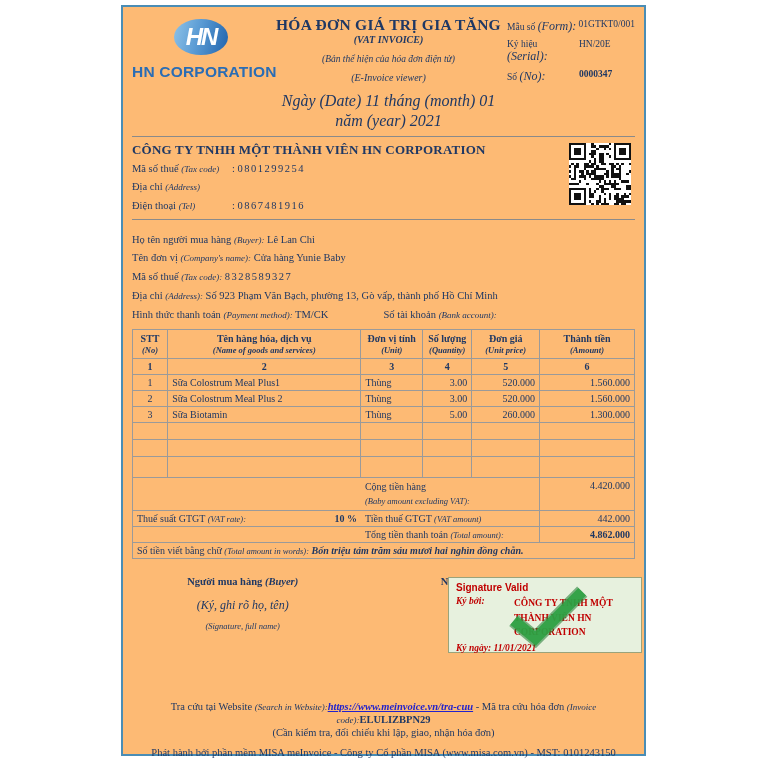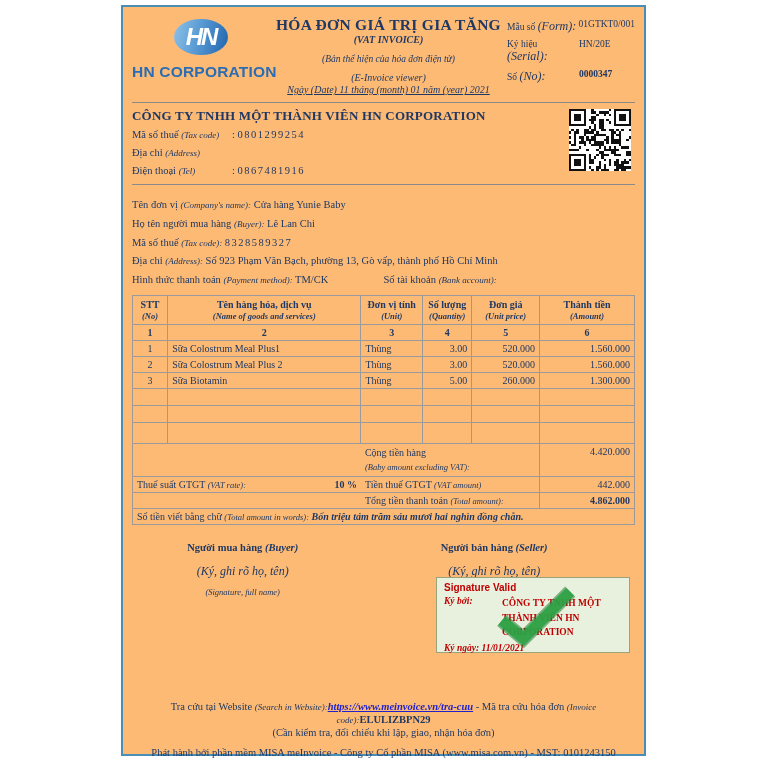--- a/index.html
+++ b/index.html
@@ -14,21 +14,21 @@
      display:flex;align-items:center;justify-content:center;}
   .logo-ellipse span{color:#fff;font-family:"Liberation Sans",sans-serif;font-weight:bold;
      font-style:italic;font-size:24px;letter-spacing:-2px;line-height:1;}
   .logo-name{margin-top:8px;color:#2a6db5;font-family:"Liberation Sans",sans-serif;
      font-weight:bold;font-size:15.5px;letter-spacing:0.2px;white-space:nowrap;}
   .title-box{flex:1;text-align:center;line-height:1.25;padding-top:2px;}
   .t1{font-size:15.5px;font-weight:bold;letter-spacing:0.3px;}
   .t2{font-size:10px;font-weight:bold;font-style:italic;margin-top:0;}
   .t3{font-size:9.5px;font-style:italic;margin-top:7px;}
   .t4{font-size:10px;font-style:italic;margin-top:6px;}
-  .t5{font-size:10px;font-style:italic;text-decoration:underline;}
+  .t5{font-size:16px;font-style:italic;margin-top:7px;}
   .meta-box{width:128px;font-size:9.5px;padding-top:6px;}
   .meta-row{display:flex;margin-bottom:5px;}
   .meta-row .lab{width:72px;}
   .meta-row .lab i{font-size:12px;}
   .meta-row .val{flex:1;}
   .meta-row .val.bold{font-weight:bold;}
   .rule{border:none;border-top:1.5px solid #8a8a8a;margin:5px 0 0 0;}
   .rule-thin{border:none;border-top:1px solid #8a8a8a;margin:4px 0;}
   
   .seller{position:relative;padding:3px 0 2px 0;}
@@ -64,21 +64,21 @@
   .bold{font-weight:bold;}
   .flexlr{display:flex;justify-content:space-between;}
   
   .sigs{display:flex;margin-top:12px;font-size:10.5px;}
   .sig-col{text-align:center;line-height:2.1;}
   .sig-buyer{width:44%;} .sig-seller{width:56%;}
   .sig-title{font-weight:bold;}
   .sig-sub{font-style:italic;font-size:12px;}
   .sig-sub2{font-style:italic;font-size:8.5px;}
   
-  .stamp{position:absolute;left:313px;top:570px;width:194px;height:76px;box-sizing:border-box;
+  .stamp{position:absolute;left:325px;top:570px;width:194px;height:76px;box-sizing:border-box;
      background:#e7f1de;border:1px solid #9aa37a;padding:4px 7px;font-size:9.5px;color:#c00000;}
   .stamp .sv{font-weight:bold;font-family:"Liberation Sans",sans-serif;font-size:10px;}
   .stamp .kyboi{display:flex;margin-top:3px;}
   .stamp .kyboi .kl{font-style:italic;font-weight:bold;width:58px;flex:none;}
   .stamp .kyboi .kv{font-weight:bold;line-height:1.55;}
   .stamp .kyngay{font-weight:bold;font-style:italic;margin-top:3px;}
   .check{position:absolute;left:54px;top:6px;width:90px;height:64px;}
   
   .footer{position:absolute;left:0;right:0;top:694px;text-align:center;font-size:10.5px;line-height:1.2;}
   .footer .f2{margin-top:1px;}
@@ -157,26 +157,26 @@
         <g id="qr-modules" fill="#111">
             <path d="M9 0h1v1h-1zM16 0h1v1h-1zM9 1h1v1h-1zM10 1h1v1h-1zM12 1h1v1h-1zM13 1h1v1h-1zM14 1h1v1h-1zM15 1h1v1h-1zM11 2h1v1h-1zM14 2h1v1h-1zM16 2h1v1h-1zM9 3h1v1h-1zM10 3h1v1h-1zM8 4h1v1h-1zM9 4h1v1h-1zM10 4h1v1h-1zM12 4h1v1h-1zM13 4h1v1h-1zM15 4h1v1h-1zM9 5h1v1h-1zM12 5h1v1h-1zM13 5h1v1h-1zM16 5h1v1h-1zM10 6h1v1h-1zM12 6h1v1h-1zM13 6h1v1h-1zM8 7h1v1h-1zM10 7h1v1h-1zM12 7h1v1h-1zM13 7h1v1h-1zM1 8h1v1h-1zM3 8h1v1h-1zM6 8h1v1h-1zM7 8h1v1h-1zM9 8h1v1h-1zM10 8h1v1h-1zM13 8h1v1h-1zM14 8h1v1h-1zM16 8h1v1h-1zM17 8h1v1h-1zM19 8h1v1h-1zM21 8h1v1h-1zM24 8h1v1h-1zM0 9h1v1h-1zM2 9h1v1h-1zM3 9h1v1h-1zM6 9h1v1h-1zM7 9h1v1h-1zM8 9h1v1h-1zM9 9h1v1h-1zM11 9h1v1h-1zM17 9h1v1h-1zM18 9h1v1h-1zM20 9h1v1h-1zM2 10h1v1h-1zM6 10h1v1h-1zM10 10h1v1h-1zM11 10h1v1h-1zM12 10h1v1h-1zM13 10h1v1h-1zM14 10h1v1h-1zM17 10h1v1h-1zM19 10h1v1h-1zM20 10h1v1h-1zM0 11h1v1h-1zM2 11h1v1h-1zM4 11h1v1h-1zM5 11h1v1h-1zM7 11h1v1h-1zM9 11h1v1h-1zM10 11h1v1h-1zM15 11h1v1h-1zM17 11h1v1h-1zM20 11h1v1h-1zM24 11h1v1h-1zM2 12h1v1h-1zM5 12h1v1h-1zM7 12h1v1h-1zM8 12h1v1h-1zM9 12h1v1h-1zM10 12h1v1h-1zM14 12h1v1h-1zM15 12h1v1h-1zM17 12h1v1h-1zM18 12h1v1h-1zM19 12h1v1h-1zM20 12h1v1h-1zM23 12h1v1h-1zM0 13h1v1h-1zM2 13h1v1h-1zM4 13h1v1h-1zM5 13h1v1h-1zM6 13h1v1h-1zM8 13h1v1h-1zM10 13h1v1h-1zM11 13h1v1h-1zM12 13h1v1h-1zM13 13h1v1h-1zM15 13h1v1h-1zM17 13h1v1h-1zM18 13h1v1h-1zM19 13h1v1h-1zM20 13h1v1h-1zM1 14h1v1h-1zM2 14h1v1h-1zM6 14h1v1h-1zM9 14h1v1h-1zM10 14h1v1h-1zM11 14h1v1h-1zM12 14h1v1h-1zM13 14h1v1h-1zM20 14h1v1h-1zM4 15h1v1h-1zM12 15h1v1h-1zM14 15h1v1h-1zM16 15h1v1h-1zM18 15h1v1h-1zM21 15h1v1h-1zM22 15h1v1h-1zM23 15h1v1h-1zM0 16h1v1h-1zM1 16h1v1h-1zM2 16h1v1h-1zM3 16h1v1h-1zM7 16h1v1h-1zM11 16h1v1h-1zM14 16h1v1h-1zM15 16h1v1h-1zM16 16h1v1h-1zM17 16h1v1h-1zM18 16h1v1h-1zM19 16h1v1h-1zM12 17h1v1h-1zM13 17h1v1h-1zM17 17h1v1h-1zM18 17h1v1h-1zM23 17h1v1h-1zM24 17h1v1h-1zM8 18h1v1h-1zM11 18h1v1h-1zM13 18h1v1h-1zM14 18h1v1h-1zM15 18h1v1h-1zM18 18h1v1h-1zM19 18h1v1h-1zM20 18h1v1h-1zM23 18h1v1h-1zM24 18h1v1h-1zM8 19h1v1h-1zM10 19h1v1h-1zM13 19h1v1h-1zM8 20h1v1h-1zM9 20h1v1h-1zM14 20h1v1h-1zM16 20h1v1h-1zM19 20h1v1h-1zM22 20h1v1h-1zM24 20h1v1h-1zM8 21h1v1h-1zM9 21h1v1h-1zM12 21h1v1h-1zM16 21h1v1h-1zM18 21h1v1h-1zM19 21h1v1h-1zM21 21h1v1h-1zM22 21h1v1h-1zM23 21h1v1h-1zM12 22h1v1h-1zM14 22h1v1h-1zM16 22h1v1h-1zM18 22h1v1h-1zM19 22h1v1h-1zM20 22h1v1h-1zM21 22h1v1h-1zM8 23h1v1h-1zM11 23h1v1h-1zM12 23h1v1h-1zM14 23h1v1h-1zM19 23h1v1h-1zM20 23h1v1h-1zM21 23h1v1h-1zM22 23h1v1h-1zM23 23h1v1h-1zM24 23h1v1h-1zM9 24h1v1h-1zM11 24h1v1h-1zM13 24h1v1h-1zM14 24h1v1h-1zM15 24h1v1h-1zM18 24h1v1h-1zM19 24h1v1h-1zM21 24h1v1h-1zM22 24h1v1h-1z"></path>
           </g>
       </svg>
     </div>
   </div>
   <hr class="rule-thin">
 
   <div class="buyer">
     <div class="b-row">
+      <span>Họ tên người mua hàng</span> <i>(Buyer):</i>
+      <span>Lê Lan Chi</span>
+    </div>
+    <div class="b-row">
       <span>Tên đơn vị</span> <i>(Company's name):</i>
       <span>Cửa hàng Yunie Baby</span>
-    </div>
-    <div class="b-row">
-      <span>Họ tên người mua hàng</span> <i>(Buyer):</i>
-      <span>Lê Lan Chi</span>
     </div>
     <div class="b-row">
       <span>Mã số thuế</span> <i>(Tax code):</i>
       <span class="digits">8328589327</span>
     </div>
     <div class="b-row">
       <span>Địa chỉ</span> <i>(Address):</i>
       <span>Số 923 Phạm Văn Bạch, phường 13, Gò vấp, thành phố Hồ Chí Minh</span>
     </div>
     <div class="b-row pay-row">

